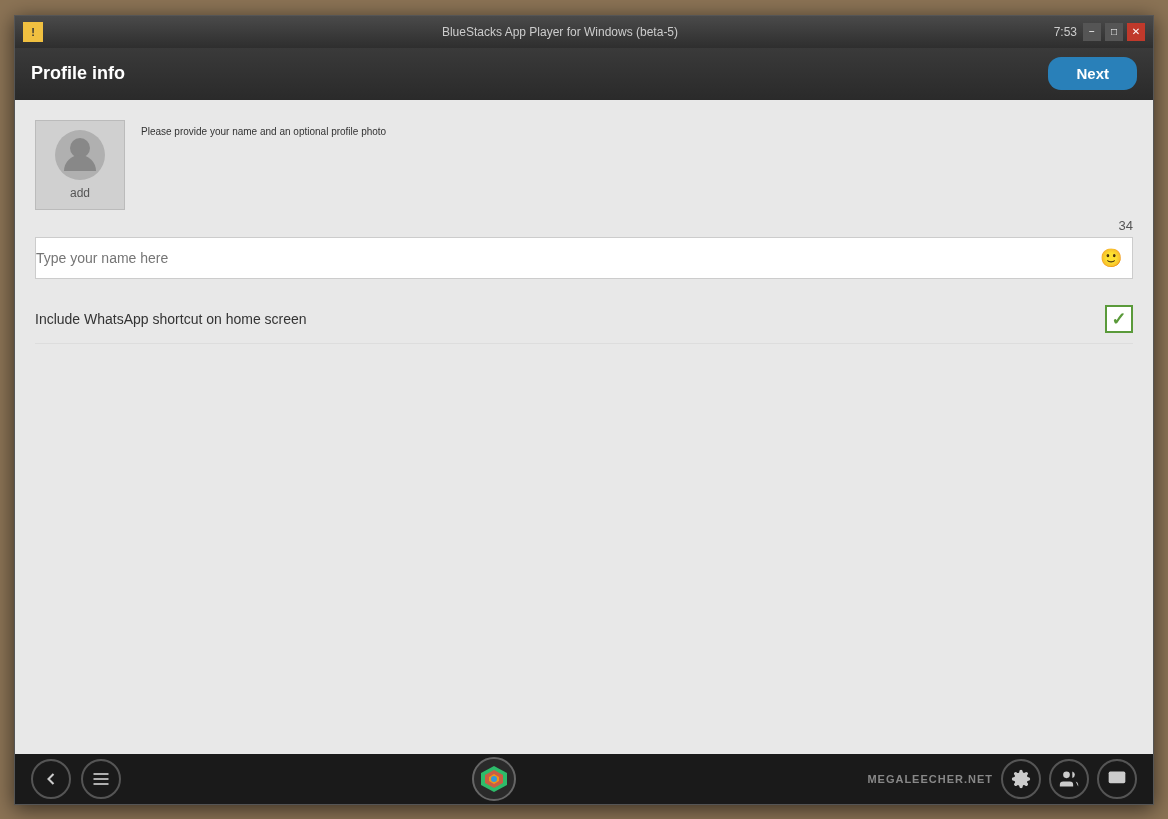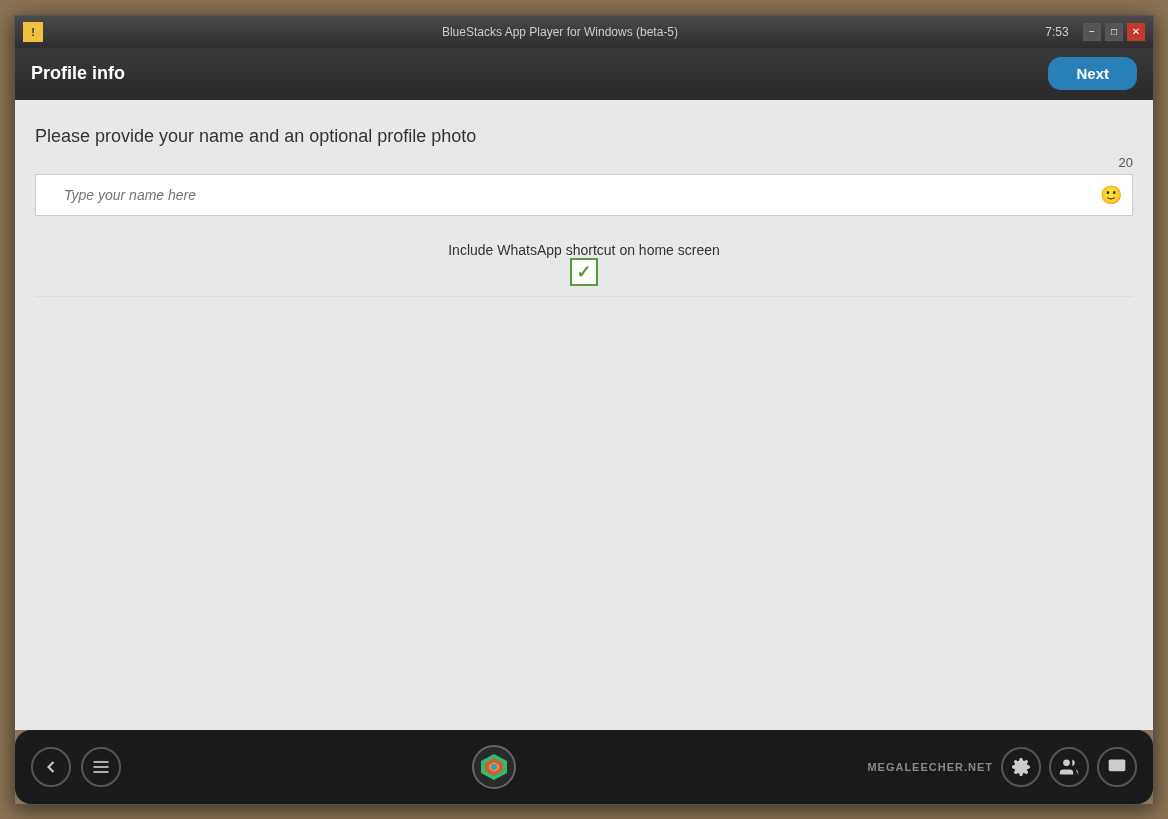--- a/index.html
+++ b/index.html
@@ -72,21 +72,21 @@
       align-items: center;
       justify-content: center;
       font-size: 11px;
       font-weight: bold;
       color: #333;
     }
     .titlebar-time {
       color: #ccc;
       font-size: 12px;
       min-width: 40px;
-      text-align: center;
+      text-align: right;
     }
 
     
     .headerbar {
       background: linear-gradient(to bottom, #3a3a3a, #2a2a2a);
       height: 52px;
       display: flex;
       align-items: center;
       justify-content: space-between;
       padding: 0 16px;
@@ -162,21 +162,21 @@
       background: #888;
       border-radius: 16px 16px 0 0;
     }
     .avatar-add-label {
       color: #555;
       font-size: 12px;
       margin-top: 4px;
     }
     .profile-description {
       color: #333;
-      font-size: 18px;
+      font-size: 10px;
       padding-top: 6px;
     }
 
     
     .char-count-row {
       text-align: right;
       color: #555;
       font-size: 13px;
       margin-bottom: 4px;
     }
@@ -184,44 +184,42 @@
     
     .name-input-wrapper {
       position: relative;
       margin-bottom: 16px;
     }
     .name-input {
       width: 100%;
       height: 42px;
       border: 1px solid #ccc;
       background: #fff;
-      padding: 0 40px 0 28px;
+      padding: 0 40px 0 0;
       font-size: 14px;
       color: #999;
       outline: none;
-      font-style: italic;
     }
     .emoji-icon {
       position: absolute;
       right: 10px;
       top: 50%;
       transform: translateY(-50%);
       font-size: 18px;
       color: #aaa;
       cursor: pointer;
     }
 
     
     .shortcut-row {
       display: flex;
       align-items: center;
       justify-content: space-between;
       padding: 10px 0;
       border-bottom: 1px solid #ddd;
-      flex-direction: column;
     }
     .shortcut-label {
       color: #333;
       font-size: 14px;
     }
     .checkbox-container {
       width: 28px;
       height: 28px;
       border: 2px solid #5a9a3a;
       background: #fff;
@@ -233,27 +231,26 @@
     .checkmark {
       color: #5a9a3a;
       font-size: 18px;
       font-weight: bold;
       line-height: 1;
     }
 
     
     .bottombar {
       background: #1a1a1a;
-      height: 74px;
+      height: 50px;
       display: flex;
       align-items: center;
       justify-content: space-between;
       padding: 0 16px;
       flex-shrink: 0;
-      border-radius: 16px;
     }
     .bottom-left-btns {
       display: flex;
       gap: 10px;
     }
     .bottom-btn {
       width: 40px;
       height: 40px;
       border-radius: 50%;
       border: 2px solid #555;
@@ -336,25 +333,34 @@
   </div>
 
   <div class="headerbar">
     <span class="header-title">Profile info</span>
     <button class="next-btn">Next</button>
   </div>
 
   <div class="main-content">
 
     <div class="profile-section">
+      <div class="avatar-container">
+        <div class="avatar-icon">
+          <div style="display:flex;flex-direction:column;align-items:center;">
+            <div class="avatar-head"></div>
+            <div class="avatar-body"></div>
+          </div>
+        </div>
+        <span class="avatar-add-label">add</span>
+      </div>
       <span class="profile-description">Please provide your name and an optional profile photo</span>
     </div>
 
     <div class="char-count-row">
-      <span>20</span>
+      <span>34</span>
     </div>
 
     <div class="name-input-wrapper">
       <input type="text" class="name-input" placeholder="Type your name here" style="">
       <span class="emoji-icon">🙂</span>
     </div>
 
     <div class="shortcut-row">
       <span class="shortcut-label">Include WhatsApp shortcut on home screen</span>
       <div class="checkbox-container">

